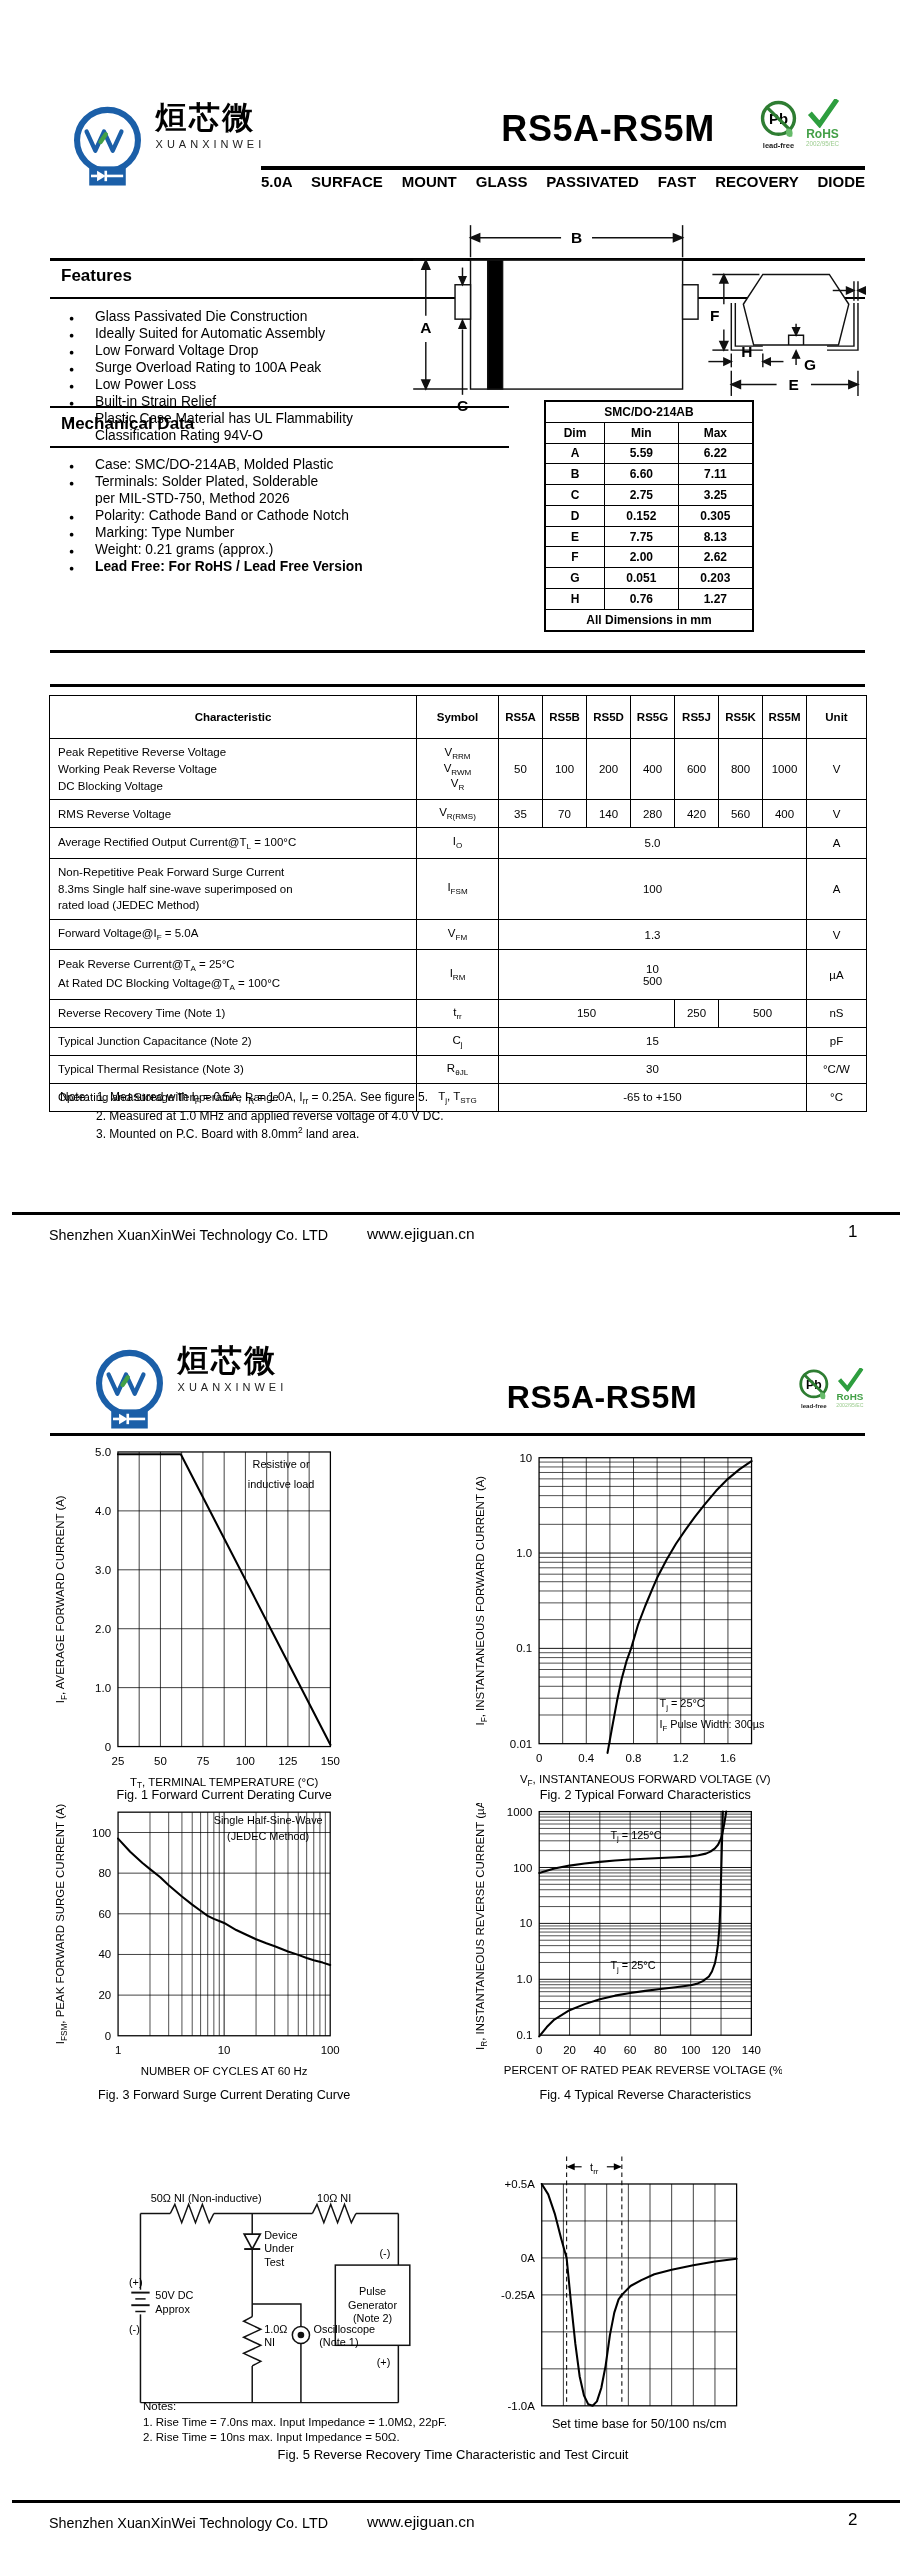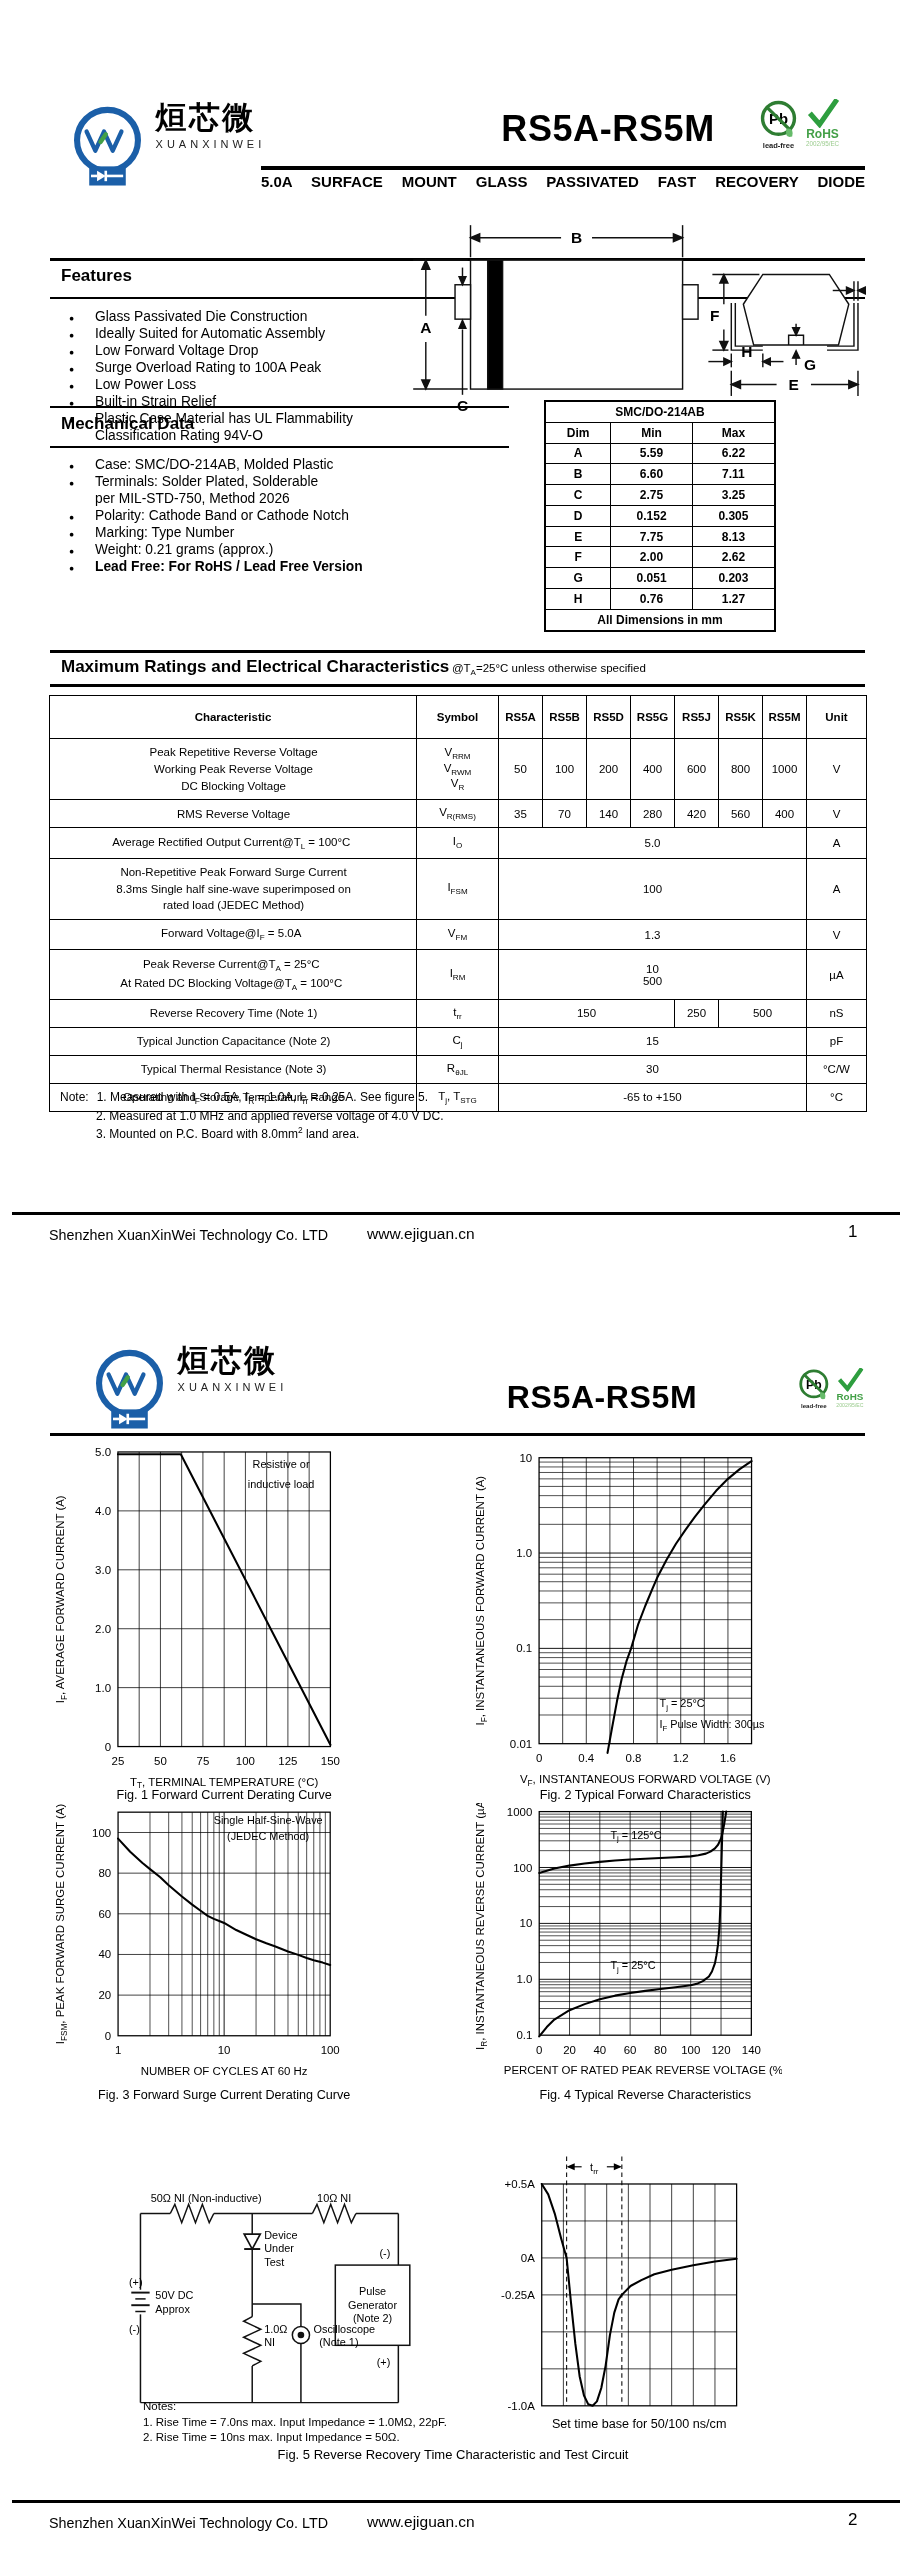--- a/index.html
+++ b/index.html
@@ -28,21 +28,21 @@
   .blist .li.bold .txt { font-weight:bold; }
   
   table { border-collapse:collapse; }
   .dimtbl { width:100%; border:2.3px double #000; }
   .dimtbl td { border:1.1px solid #000; text-align:center; font-size:12px; font-weight:bold; padding:2.9px 2.3px; }
   
   .rt { width:100%; border:1.7px solid #000; table-layout:fixed; }
   .rt th, .rt td { border:1.4px solid #000; font-size:11.5px; padding:3.4px 3.4px; text-align:center; vertical-align:middle; }
   .rt th { font-weight:bold; padding:15px 2.3px; }
   .rt td.char { text-align:left; padding:5.2px 6.9px 5.2px 8px; }
-  .rt td.char .cl { display:flex; justify-content:center; line-height:1.45; }
+  .rt td.char .cl { display:flex; justify-content:flex-start; line-height:1.45; }
   .rt sub, sub { font-size:70%; }
   .rt sup, sup { font-size:70%; }
   .notes { font-size:12px; line-height:1.38; }
   .notes .ind { padding-left:36px; }
   .note-label { padding-right:8px; }
   
   .foot-company { position:absolute; font-size:14.3px; }
   .foot-site { position:absolute; font-size:15.5px; }
   .foot-page { position:absolute; font-size:17px; }
   
@@ -233,21 +233,21 @@
       <div class="li">
         <span class="blt">●</span>
         <span class="txt">Weight: 0.21 grams (approx.)</span>
       </div>
       <div class="li bold">
         <span class="blt">●</span>
         <span class="txt">Lead Free: For RoHS / Lead Free Version</span>
       </div>
     </div>
 
-  <div class="abs" id="dim-table" style="left:544px; top:400px; width:232px;">
+  <div class="abs" id="dim-table" style="left:544px; top:400px; width:210px;">
       <table class="dimtbl">
         <tbody>
           <tr>
             <td colspan="3">SMC/DO-214AB</td>
           </tr>
           <tr>
             <td>Dim</td>
             <td>Min</td>
             <td>Max</td>
           </tr>
@@ -292,24 +292,20 @@
             <td>1.27</td>
           </tr>
           <tr>
             <td colspan="3">All Dimensions in mm</td>
           </tr>
         </tbody>
       </table>
     </div>
 
   <div class="rule" style="left:50px; top:650px; width:815px; height:2.9px;"></div>
-  <div class="abs" style="left:61px; top:657px;">
-    <span class="h1">Maximum Ratings and Electrical Characteristics</span>
-    <span class="small-note">@T<sub>A</sub>=25°C unless otherwise specified</span>
-  </div>
   <div class="rule" style="left:50px; top:684px; width:815px; height:2.9px;"></div>
 
   <div class="abs" id="ratings-table" style="left:49px; top:695px; width:815px;">
       <table class="rt">
         <colgroup>
           <col style="width:367px">
           <col style="width:82px">
           <col style="width:44px">
           <col style="width:44px">
           <col style="width:44px">

